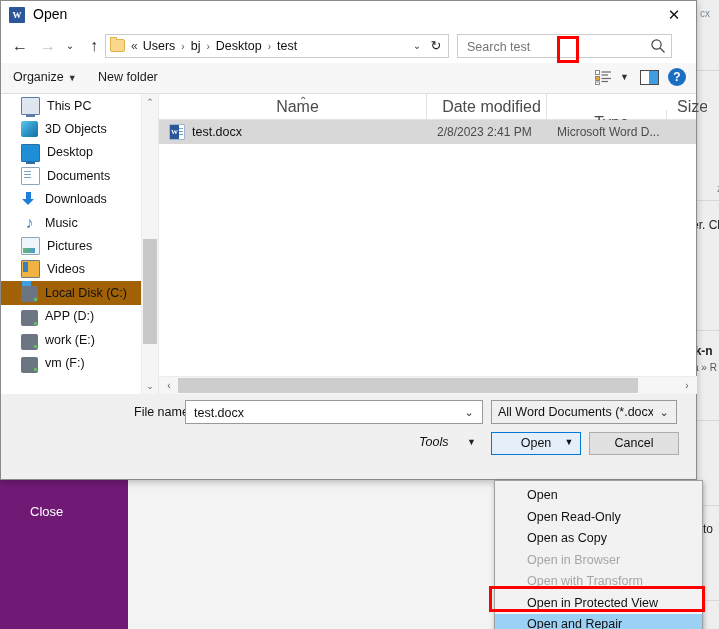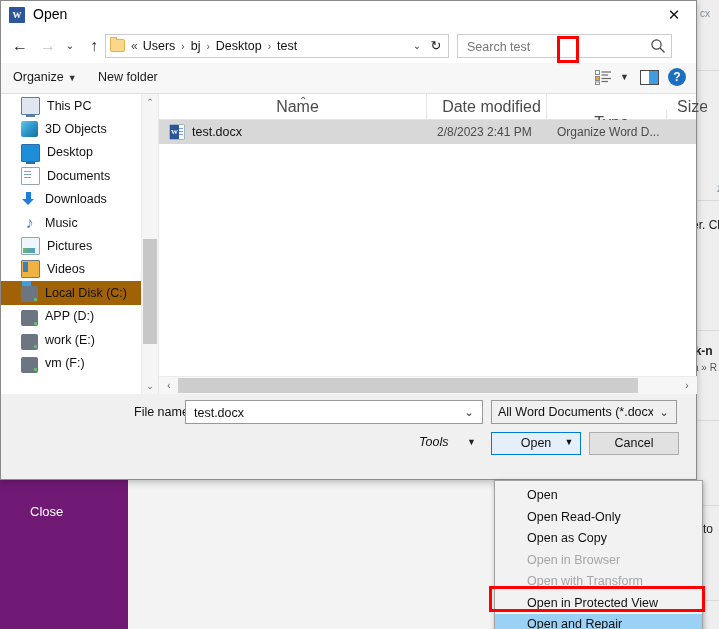--- a/index.html
+++ b/index.html
@@ -781,21 +781,21 @@
         <div class="col" id="col-size">Size</div>
       </div>
 
       <div id="file-rows">
         <div class="file-row selected">
           <span class="fname">
             <span id="docx-icon"></span>
             <span>test.docx</span>
           </span>
           <span class="fdate">2/8/2023 2:41 PM</span>
-          <span class="ftype">Organize Word D...</span>
+          <span class="ftype">Microsoft Word D...</span>
         </div>
       </div>
 
       <div id="hscroll">
         <div class="harrow l">‹</div>
         <div id="hscroll-thumb"></div>
         <div class="harrow r">›</div>
       </div>
     </div>
   </div>

